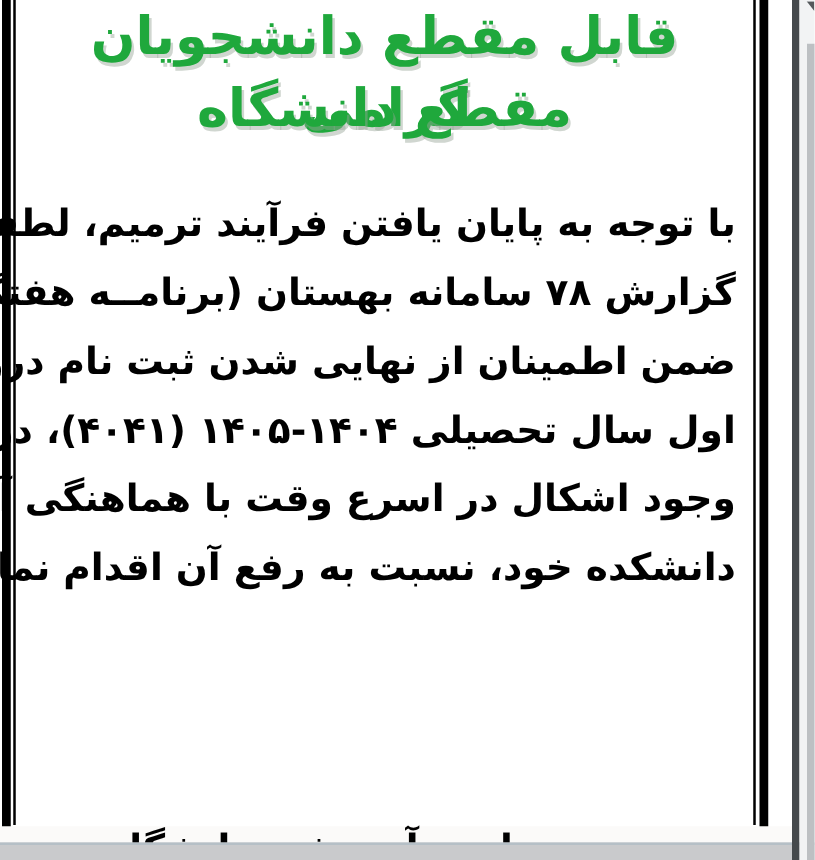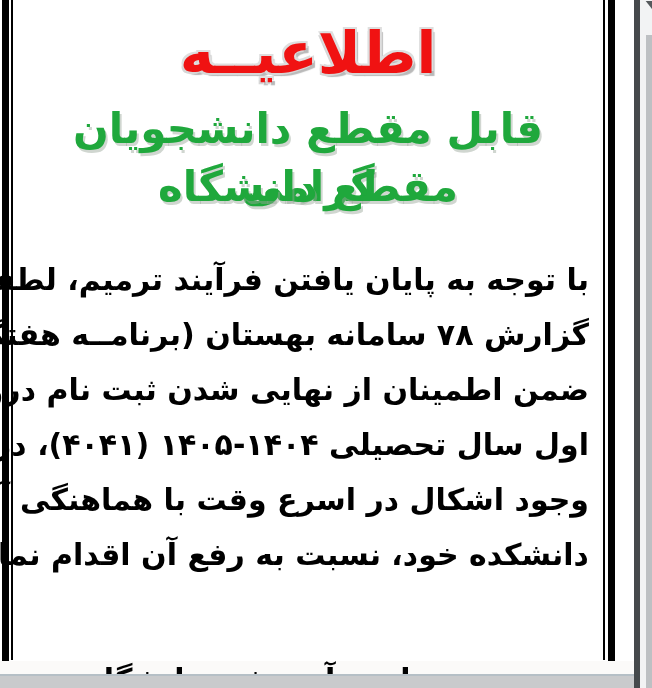--- a/index.html
+++ b/index.html
@@ -68,21 +68,20 @@
 <body>
 
 <div class="screen">
 
   <div class="bar left-thick"></div>
   <div class="bar left-thin"></div>
   <div class="bar right-thin"></div>
   <div class="bar right-thick"></div>
 
   <div class="content">
-    <div class="title">اطلاعیــه</div>
     <div class="heading-line">قابل مقطع دانشجویان گرامی</div>
     <div class="heading-line">مقطع دانشگاه</div>
     <div class="body-block">
       <div class="bline">با توجه به پایان یافتن فرآیند ترمیم، لطفاً با مشاهده</div>
       <div class="bline">گزارش ۷۸ سامانه بهستان (برنامــه هفتگی دانشجو)</div>
       <div class="bline">ضمن اطمینان از نهایی شدن ثبت نام دروس نیمسال</div>
       <div class="bline">اول سال تحصیلی ۱۴۰۴-۱۴۰۵ (۴۰۴۱)، در صورت</div>
       <div class="bline">وجود اشکال در اسرع وقت با هماهنگی آموزش</div>
       <div class="bline last">دانشکده خود، نسبت به رفع آن اقدام نمایید.</div>
     </div>

